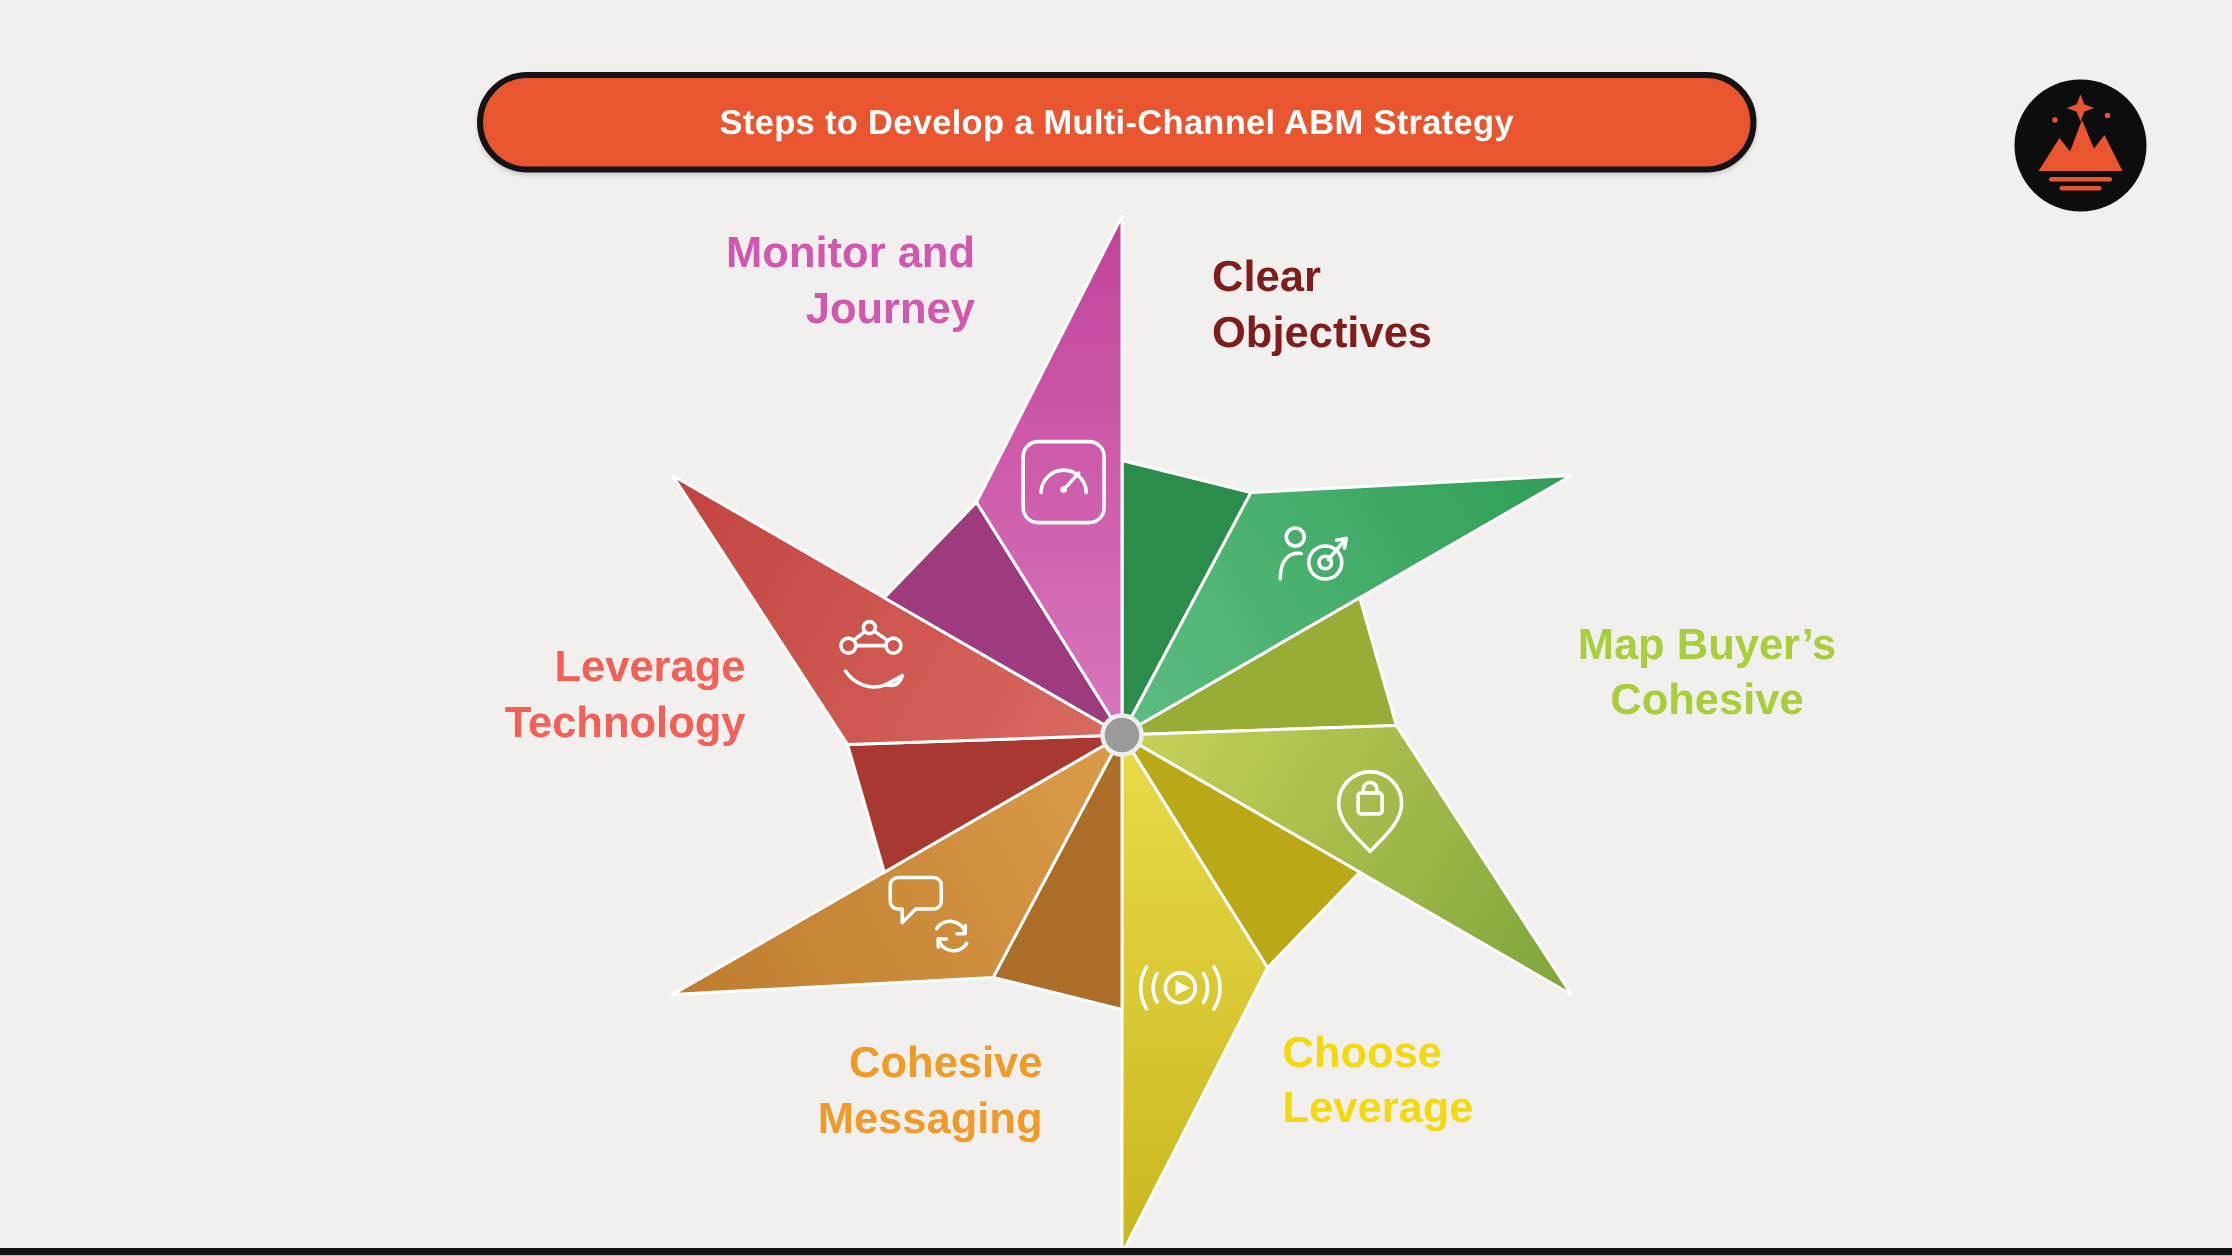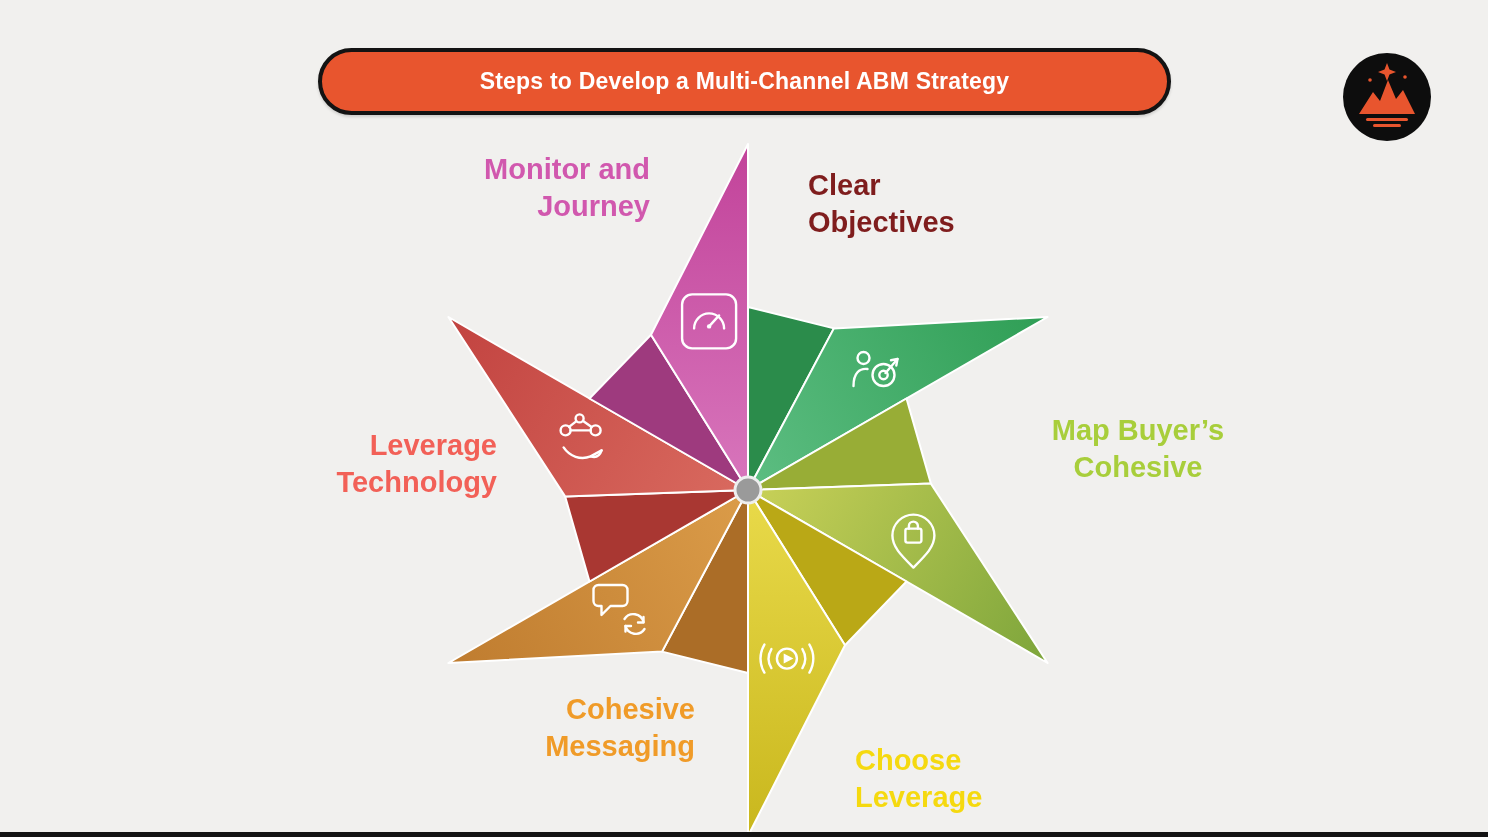--- a/index.html
+++ b/index.html
@@ -139,21 +139,21 @@
   <div class="step-label" style="left: 808px; top: 167px; width: 300px; text-align: left; color: #7f1d1d;">
     <span>Clear</span>
     <span>Objectives</span>
   </div>
 
   <div class="step-label" style="left: 988px; top: 412px; width: 300px; text-align: center; color: rgb(168, 206, 59);">
     <span>Map Buyer’s</span>
     <span>Cohesive</span>
   </div>
 
-  <div class="step-label" style="left: 855px; top: 742px; width: 300px; text-align: left; color: rgb(245, 217, 15);">
+  <div class="step-label" style="left: 855px; top: 684px; width: 300px; text-align: left; color: rgb(245, 217, 15);">
     <span>Choose</span>
     <span>Leverage</span>
   </div>
 
   <div class="step-label" style="left: 237px; top: 427px; width: 260px; text-align: right; color: rgb(242, 96, 87);">
     <span>Leverage</span>
     <span>Technology</span>
   </div>
 
   <div class="step-label" style="left: 415px; top: 691px; width: 280px; text-align: right; color: rgb(240, 155, 40);">

